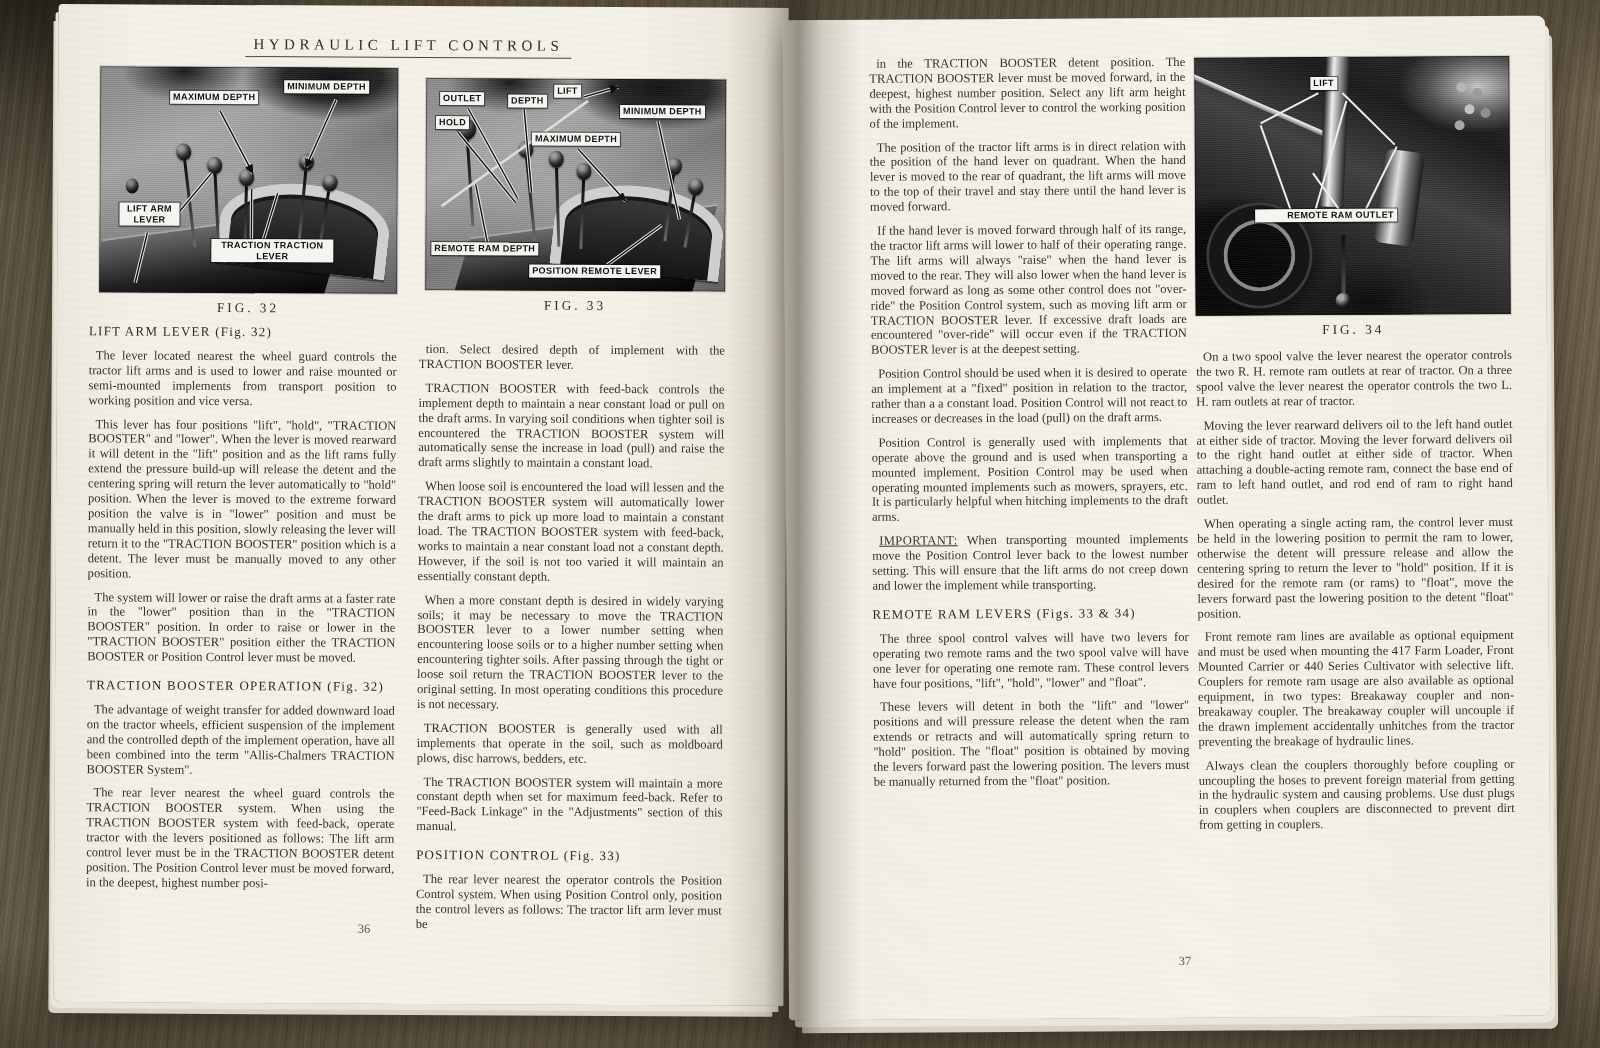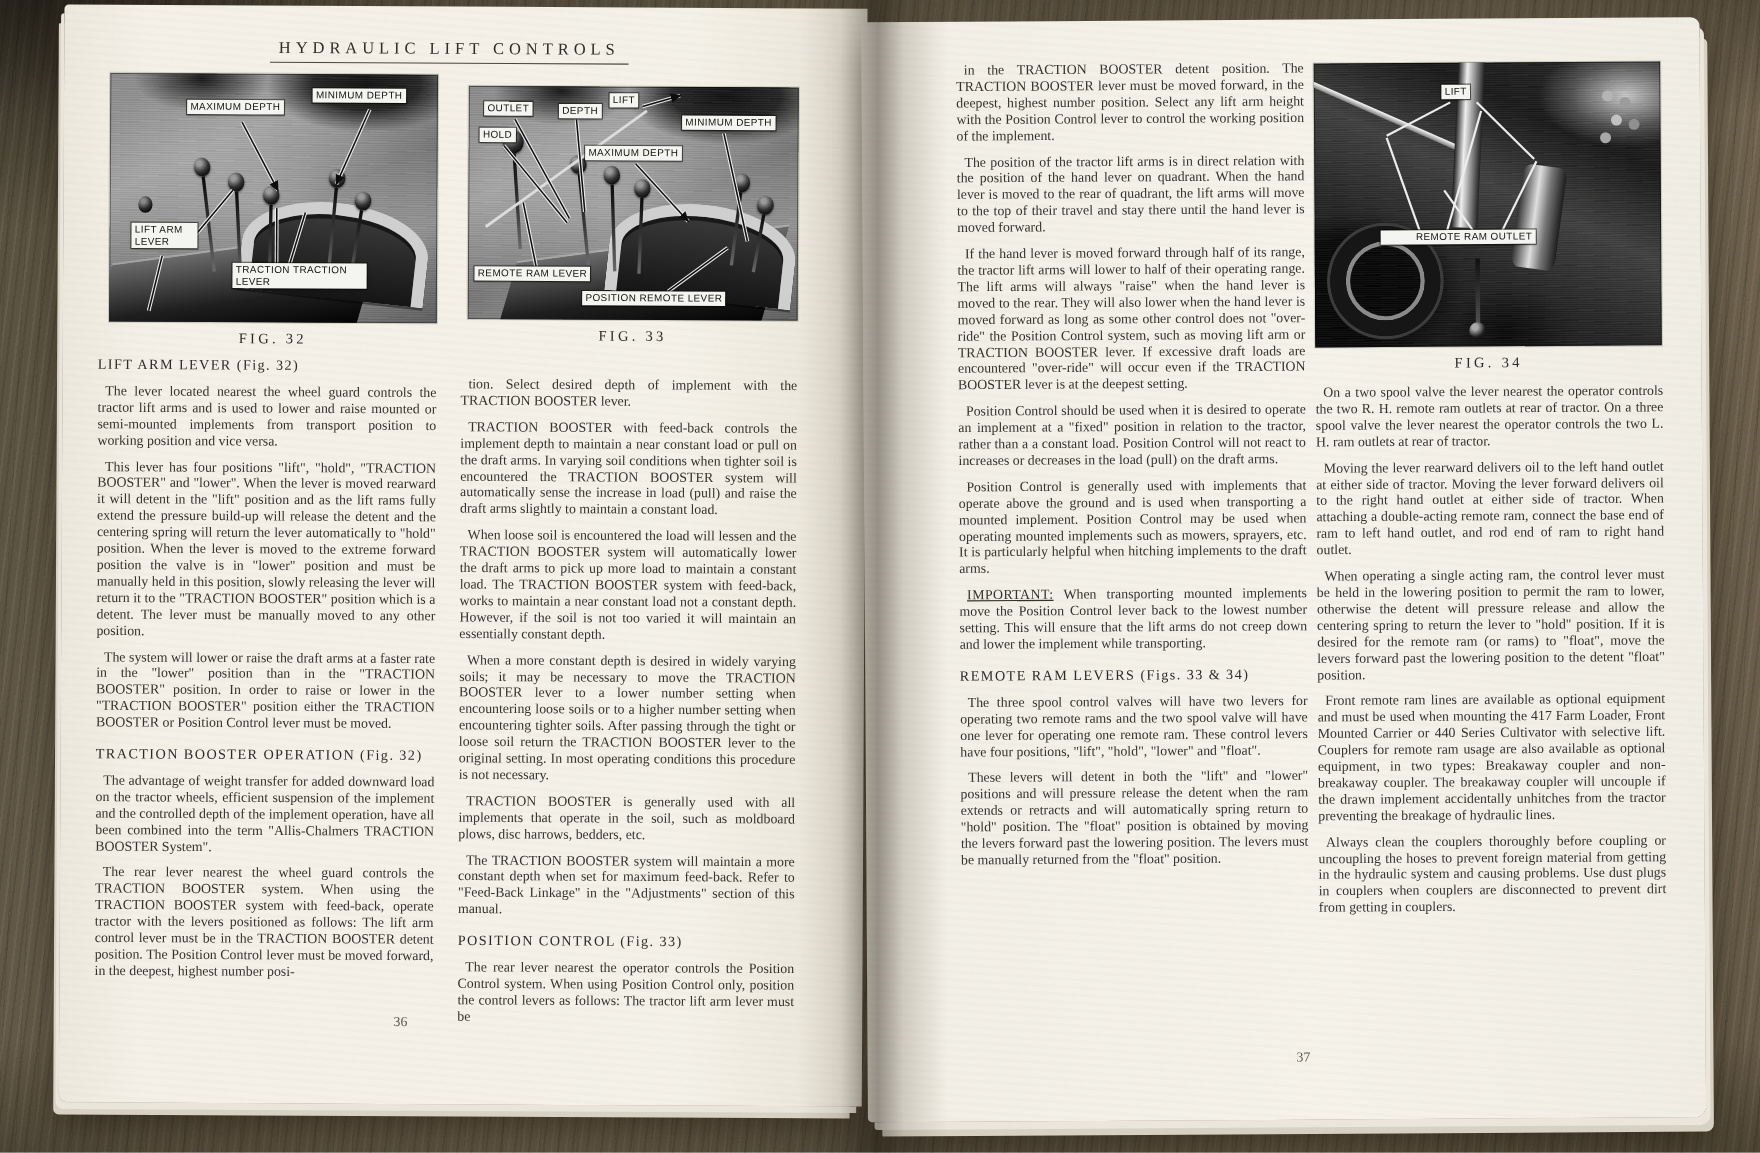--- a/index.html
+++ b/index.html
@@ -44,22 +44,22 @@
   .photo-dark{background:
       radial-gradient(140px 95px at 10% 80%, #050505 0%, rgba(5,5,5,.88) 48%, transparent 75%),
       radial-gradient(110px 64px at 90% 12%, #c9c9c9 0%, rgba(120,120,120,.55) 45%, transparent 72%),
       radial-gradient(90px 60px at 55% 95%, #0a0a0a 0%, transparent 70%),
       linear-gradient(25deg, #101010 0%, #262626 35%, #404040 55%, #191919 75%, #2d2d2d 100%);}
   .fig-photo::after{content:"";position:absolute;inset:0;pointer-events:none;
       background:repeating-linear-gradient(0deg, rgba(255,255,255,.045) 0 1px, rgba(0,0,0,.05) 1px 2px);}
   .fig-caption{text-align:center;margin-top:7px;font-size:13.2px;letter-spacing:3px;color:#2c2a25;}
 
   .chip{position:absolute;z-index:4;background:#f4f4f0;color:#101010;
-    font-family:"Liberation Sans","DejaVu Sans",sans-serif;font-weight:normal;font-size:9px;line-height:1.18;
-    padding:1px 3px;letter-spacing:.4px;white-space:nowrap;
+    font-family:"Liberation Sans","DejaVu Sans",sans-serif;font-weight:bold;font-size:9px;line-height:1.18;
+    padding:1px 3px;letter-spacing:.4px;text-align:center;white-space:nowrap;
     box-shadow:0 0 0 1px rgba(10,10,10,.55), 0 1px 2px rgba(0,0,0,.45);}
   .chip.wrap{white-space:normal;}
 
   .deck{position:absolute;left:-12px;bottom:-20px;width:250px;height:86px;z-index:1;
     background:linear-gradient(180deg,#6a6a6a,#1f1f1f 55%,#000);
     transform:rotate(-8deg) skewX(-24deg);box-shadow:0 -2px 0 rgba(255,255,255,.22);}
   .fender{position:absolute;right:8px;bottom:22px;width:148px;height:76px;z-index:1;
     border-radius:148px 148px 0 0/76px 76px 0 0;border:11px solid #cfcfcf;border-bottom:none;
     transform:rotate(6deg);background:linear-gradient(#3a3a3a,#151515);
     box-shadow:inset 0 4px 0 rgba(0,0,0,.55), 0 2px 0 rgba(0,0,0,.4);}
@@ -204,21 +204,21 @@
             <line class="ink" x1="62" y1="164" x2="50" y2="106"></line>
           <line class="cas" x1="182" y1="186" x2="236" y2="146"></line>
             <line class="ink" x1="182" y1="186" x2="236" y2="146"></line>
         </svg>
         <span class="chip" style="left:14px;top:14px;">OUTLET</span>
         <span class="chip" style="left:10px;top:38px;">HOLD</span>
         <span class="chip" style="left:82px;top:16px;">DEPTH</span>
         <span class="chip" style="left:128px;top:6px;">LIFT</span>
         <span class="chip" style="left:194px;top:26px;">MINIMUM DEPTH</span>
         <span class="chip" style="left:106px;top:54px;">MAXIMUM DEPTH</span>
-        <span class="chip" style="left:6px;top:164px;">REMOTE RAM LEVER</span>
+        <span class="chip" style="left:6px;top:164px;">REMOTE RAM DEPTH</span>
         <span class="chip" style="left:104px;top:186px;">POSITION REMOTE LEVER</span>
       </div>
       <div class="fig-caption">FIG. 33</div>
     </div>
 
     <div class="col" style="left:32px;top:320px;width:308px;">
         <h3 class="sec-h">LIFT ARM LEVER (Fig. 32)</h3>
         <p class="para">The lever located nearest the wheel guard controls the tractor lift arms and is used to lower and raise mounted or semi-mounted implements from transport position to working position and vice versa.</p>
         <p class="para">This lever has four positions "lift", "hold", "TRACTION BOOSTER" and "lower". When the lever is moved rearward it will detent in the "lift" position and as the lift rams fully extend the pressure build-up will release the detent and the centering spring will return the lever automatically to "hold" position. When the lever is moved to the extreme forward position the valve is in "lower" position and must be manually held in this position, slowly releasing the lever will return it to the "TRACTION BOOSTER" position which is a detent. The lever must be manually moved to any other position.</p>
         <p class="para">The system will lower or raise the draft arms at a faster rate in the "lower" position than in the "TRACTION BOOSTER" position. In order to raise or lower in the "TRACTION BOOSTER" position either the TRACTION BOOSTER or Position Control lever must be moved.</p>

